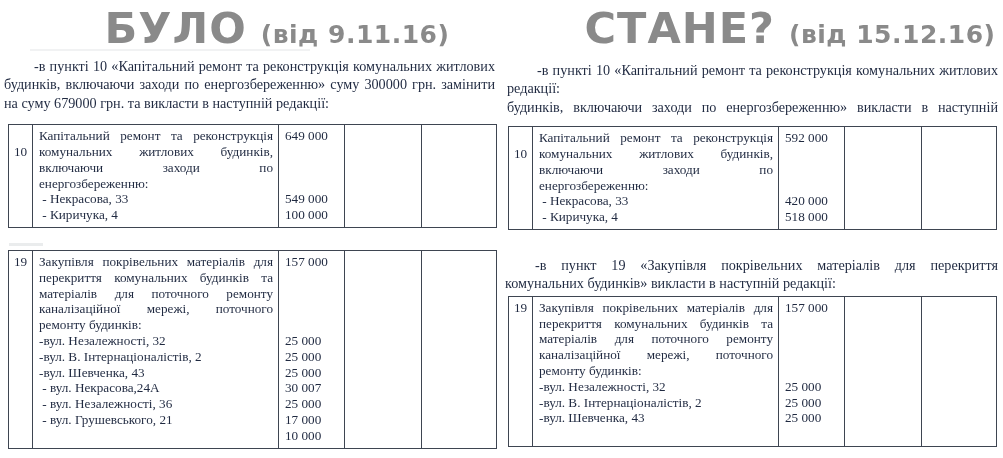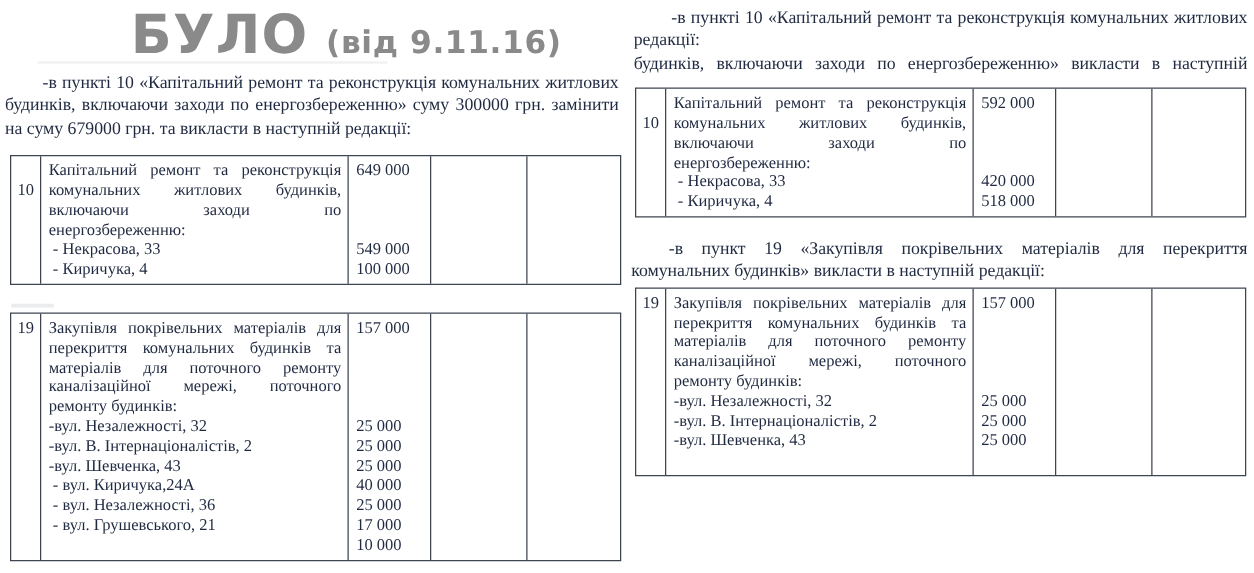--- a/index.html
+++ b/index.html
@@ -22,21 +22,21 @@
   .cmp-title .small{font-size:25px;margin-left:14px;letter-spacing:.5px;}
   .half.left .cmp-title{padding-left:54px;}
   .half.right .cmp-title{padding-left:74px;}
 
   
   .intro{margin:1px 5px 0 4px;font-size:14.2px;line-height:18.4px;}
   .half.right .intro{margin-top:5px;}
   .pline{min-height:18.4px;}
   .pline.indent{text-indent:30px;}
   .pline.just{text-align:justify;text-align-last:justify;}
-  .intro19{margin:16px 5px 0 2px;font-size:14.2px;line-height:18.4px;}
+  .intro19{margin:26px 5px 0 2px;font-size:14.2px;line-height:18.4px;}
 
   
   .doc-table{display:flex;width:489px;border:1.7px solid var(--border);
              box-sizing:border-box;font-size:13.2px;background:#fff;}
   .half.left  .doc-table{margin-left:8px;}
   .half.right .doc-table{margin-left:5px;}
   .t10{margin-top:12px;}
   .half.right .t10{margin-top:10px;}
   .half.left  .t19{margin-top:22px;}
   .half.right .t19{margin-top:3px;}
@@ -104,44 +104,48 @@
         </div>
         <div class="col desc">
           <div class="tl just">Закупівля покрівельних матеріалів для</div>
           <div class="tl just">перекриття комунальних будинків та</div>
           <div class="tl just">матеріалів для поточного ремонту</div>
           <div class="tl just">каналізаційної мережі, поточного</div>
           <div class="tl">ремонту будинків:</div>
           <div class="tl item">-вул. Незалежності, 32</div>
           <div class="tl item">-вул. В. Інтернаціоналістів, 2</div>
           <div class="tl item">-вул. Шевченка, 43</div>
-          <div class="tl item"> - вул. Киричука,24А</div>
+          <div class="tl item"> - вул. Некрасова,24А</div>
           <div class="tl item"> - вул. Незалежності, 36</div>
           <div class="tl item"> - вул. Грушевського, 21</div>
         </div>
         <div class="col val">
           <div class="tl">157 000</div>
           <div class="tl blank">&nbsp;</div>
           <div class="tl blank">&nbsp;</div>
           <div class="tl blank">&nbsp;</div>
           <div class="tl blank">&nbsp;</div>
           <div class="tl">25 000</div>
           <div class="tl">25 000</div>
           <div class="tl">25 000</div>
-          <div class="tl">40 000</div>
+          <div class="tl">30 007</div>
           <div class="tl">25 000</div>
           <div class="tl">17 000</div>
           <div class="tl">10 000</div>
         </div>
         <div class="col x1"></div>
         <div class="col x2"></div>
       </div>
   </section>
 
   <section class="half right">
+    <header class="cmp-title">
+      <span class="big">СТАНЕ?</span>
+      <span class="small">(від 15.12.16)</span>
+    </header>
     <div class="intro">
         <div class="pline indent just">-в пункті 10 «Капітальний ремонт та реконструкція комунальних житлових</div>
         <div class="pline">редакції:</div>
         <div class="pline just">будинків, включаючи заходи по енергозбереженню» викласти в наступній</div>
       </div>
     <div class="doc-table t10">
         <div class="col num" style="padding-top: 18.8px;">
           <div class="tl">10</div>
         </div>
         <div class="col desc">

